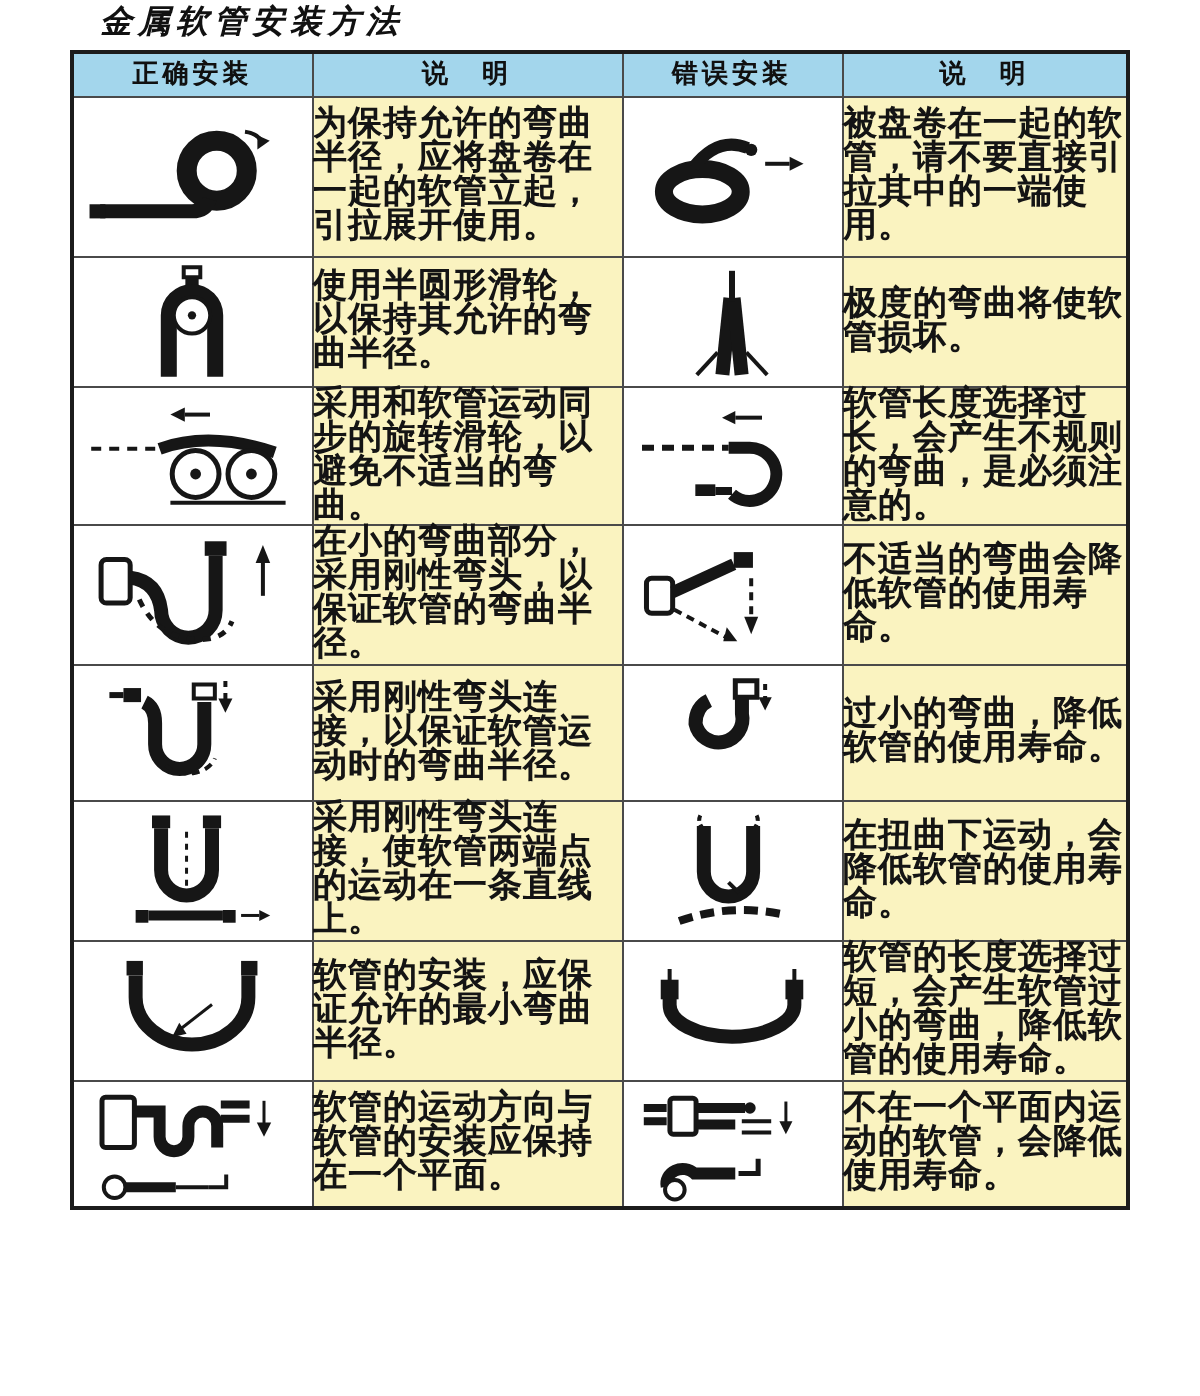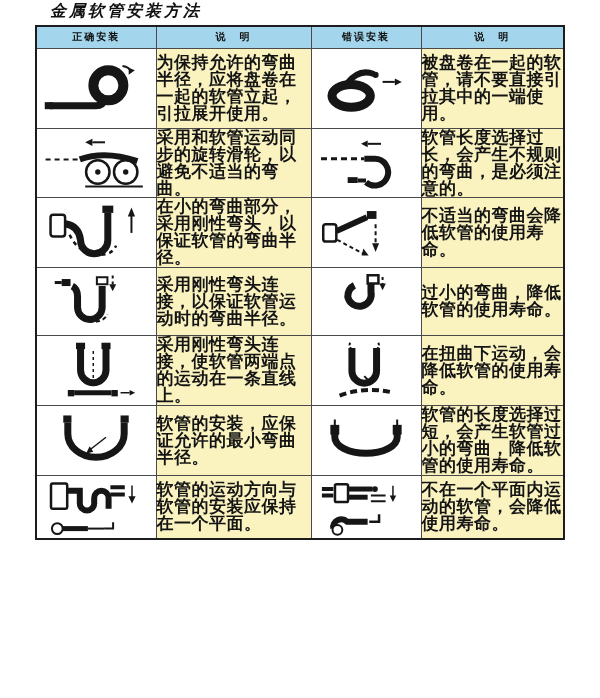--- a/index.html
+++ b/index.html
@@ -25,21 +25,21 @@
     position:absolute;left:35px;top:25px;width:528px;
     border-collapse:collapse;table-layout:fixed;
     border:2px solid var(--outer-line);
   }
   table.install th, table.install td{
     border:1px solid var(--grid-line);
     padding:0;vertical-align:middle;
   }
   table.install th{
     background:var(--header-bg);
-    height:22px;font-size:10px;font-weight:bold;
+    height:22px;font-size:13px;font-weight:bold;
     letter-spacing:2px;text-align:center;color:#101010;
   }
   td.img-cell{background:#ffffff;text-align:center;}
   td.desc-cell{
     background:var(--desc-bg);
     font-size:17px;font-weight:bold;line-height:17px;
     letter-spacing:0.5px;
     padding:4px 5px 4px 9px;vertical-align:middle;color:#141414;
   }
   tr.r1{height:80px;} tr.r2{height:65px;} tr.r3{height:68px;margin-left:48px;}
@@ -86,20 +86,42 @@
           <ellipse cx="38" cy="41" rx="22" ry="13" stroke-width="9"></ellipse>
           <path d="M33 27 Q47 9 64 16" stroke-width="6"></path>
           <circle cx="66" cy="17" r="3.5" fill="#161616" stroke="none"></circle>
           <path d="M74 25 h14" stroke-width="2"></path>
           <polygon points="88,29 96,25 88,21" fill="#161616" stroke="none"></polygon>
         </svg>
       </td>
       <td class="desc-cell">被盘卷在一起的软管，请不要直接引拉其中的一端使用。</td>
     </tr>
 
+    <tr class="r2">
+      <td class="img-cell">
+        <svg class="sk" width="90" height="58" viewBox="0 0 100 70" fill="none" stroke="#161616">
+          <rect x="45" y="2" width="10" height="6" stroke-width="2"></rect>
+          <rect x="46" y="8" width="8" height="10" fill="#161616" stroke="none"></rect>
+          <path d="M36 68 V31 a14 14 0 0 1 28 0 V68" stroke-width="8"></path>
+          <circle cx="50" cy="31" r="11" fill="#ffffff" stroke-width="2"></circle>
+          <circle cx="50" cy="31" r="2.5" fill="#161616" stroke="none"></circle>
+        </svg>
+      </td>
+      <td class="desc-cell">使用半圆形滑轮，以保持其允许的弯曲半径。</td>
+      <td class="img-cell">
+        <svg class="sk" width="84" height="56" viewBox="0 0 100 70" fill="none" stroke="#161616">
+          <path d="M44 68 L49 20" stroke-width="7"></path>
+          <path d="M56 68 L51 20" stroke-width="7"></path>
+          <path d="M50 22 V3" stroke-width="3"></path>
+          <path d="M41 54 L28 68" stroke-width="2"></path>
+          <path d="M59 54 L72 68" stroke-width="2"></path>
+        </svg>
+      </td>
+      <td class="desc-cell">极度的弯曲将使软管损坏。</td>
+    </tr>
 
     <tr class="r3">
       <td class="img-cell">
         <svg class="sk" width="108" height="56" viewBox="0 0 120 62" fill="none" stroke="#161616">
           <path d="M4 27 H42" stroke-width="2" stroke-dasharray="5 4"></path>
           <path d="M42 27 Q70 17 106 29" stroke-width="6"></path>
           <circle cx="62" cy="41" r="13" stroke-width="2.5"></circle>
           <circle cx="62" cy="41" r="3" fill="#161616" stroke="none"></circle>
           <circle cx="93" cy="41" r="13" stroke-width="2.5"></circle>
           <circle cx="93" cy="41" r="3" fill="#161616" stroke="none"></circle>

